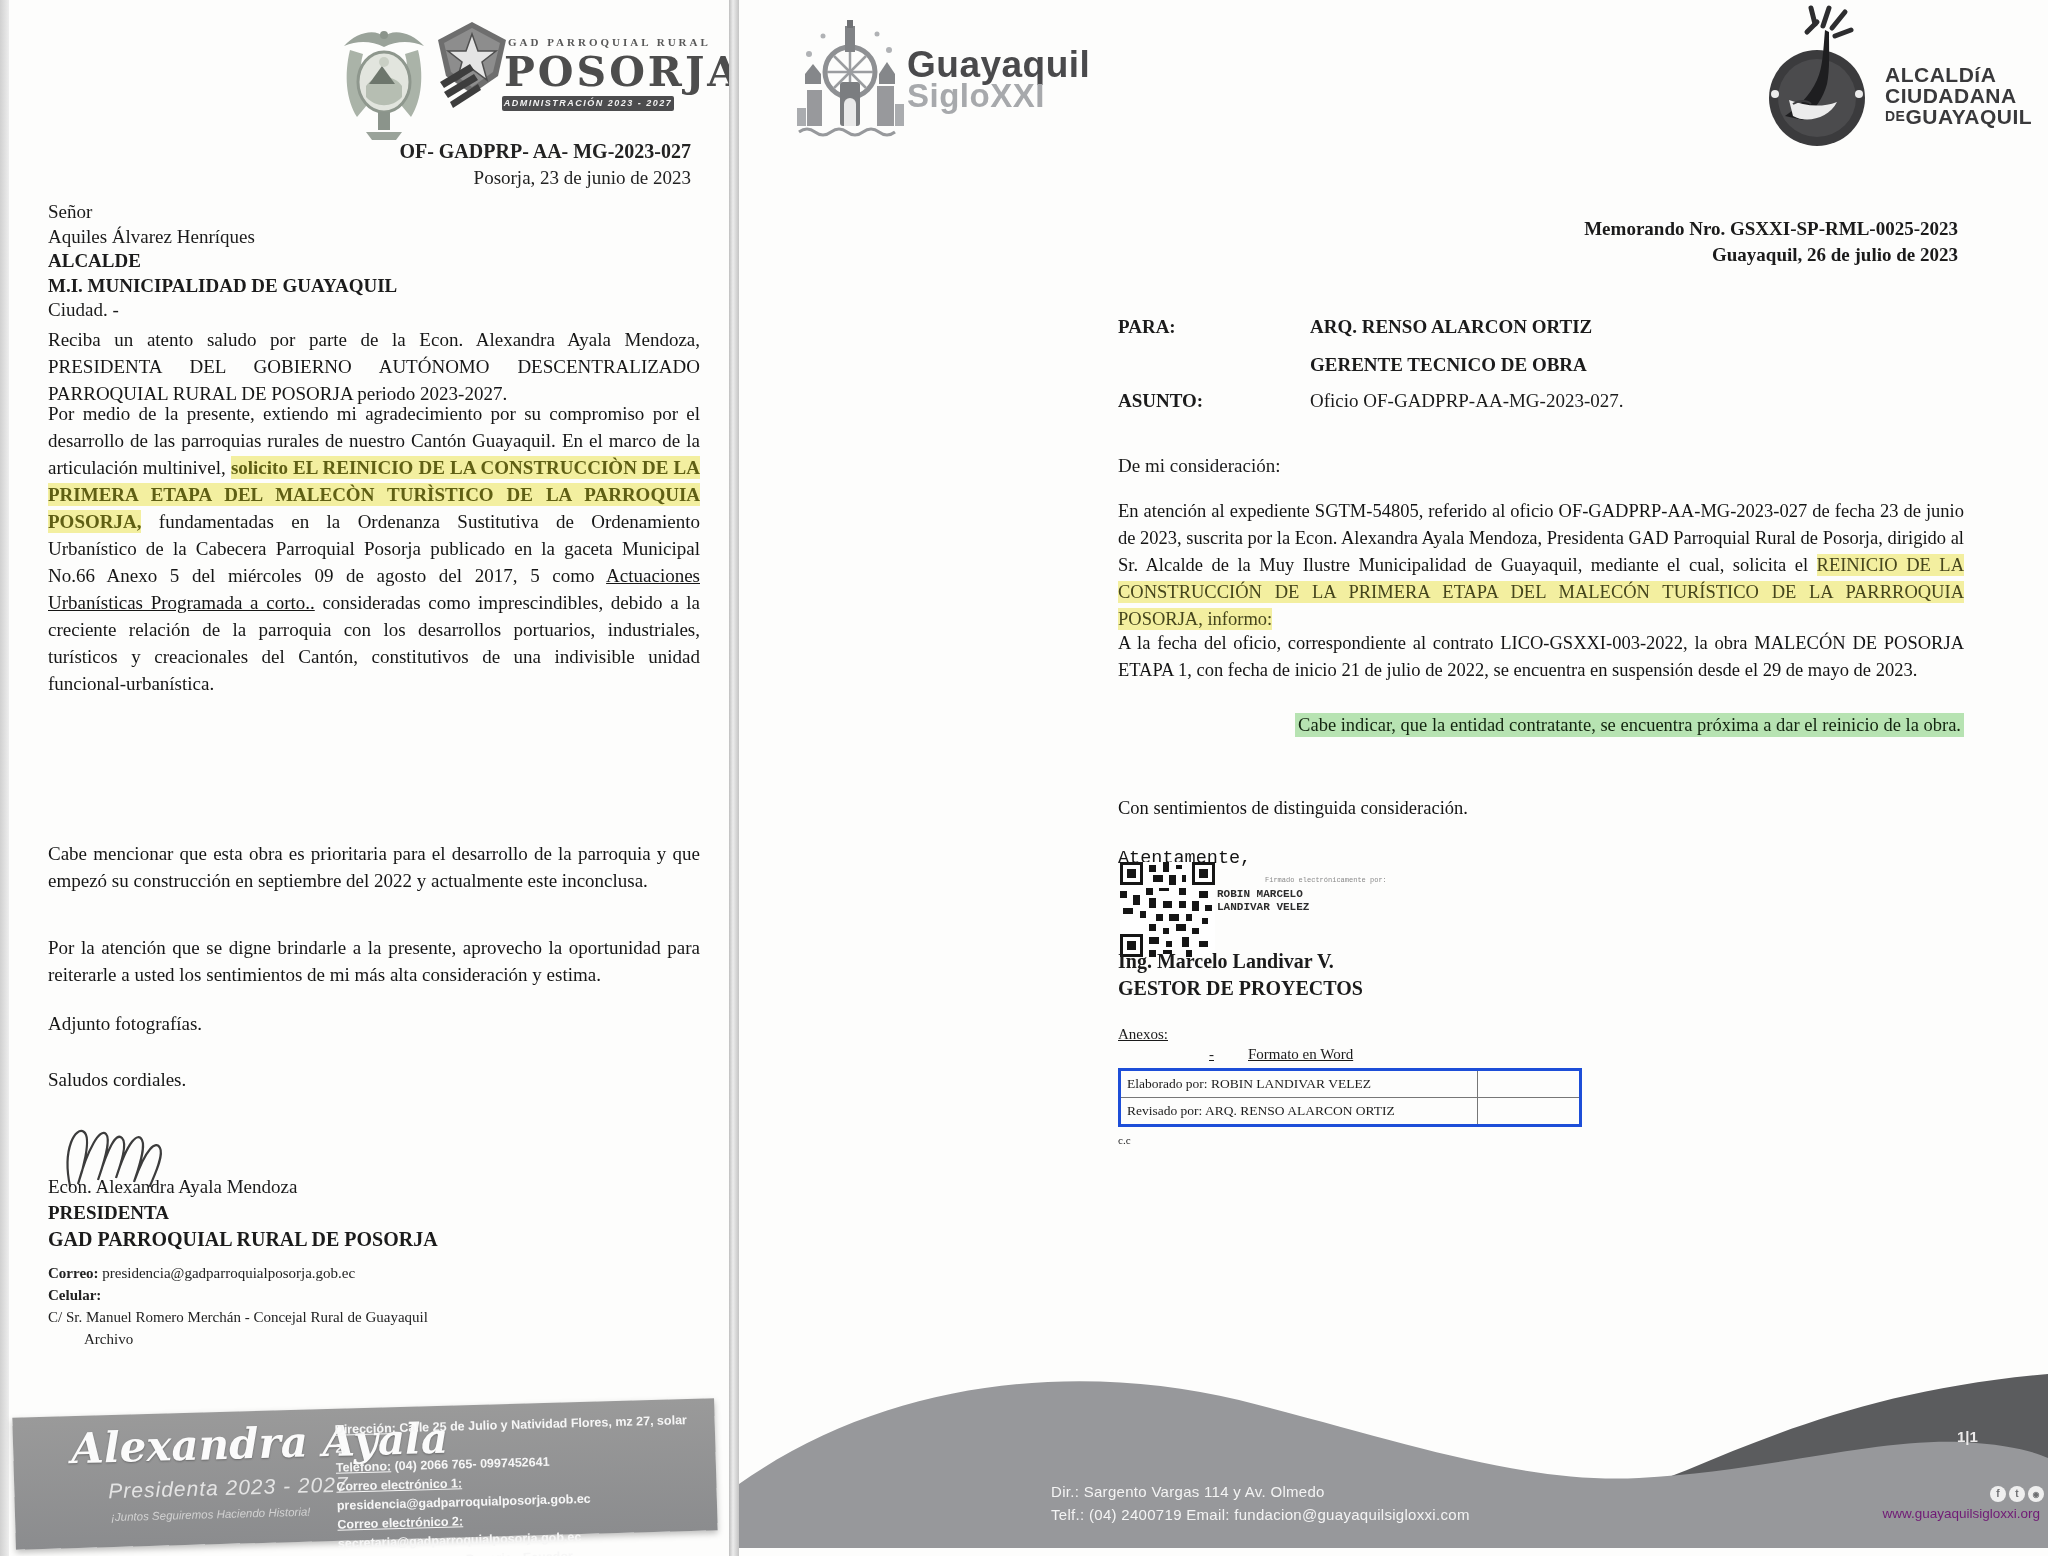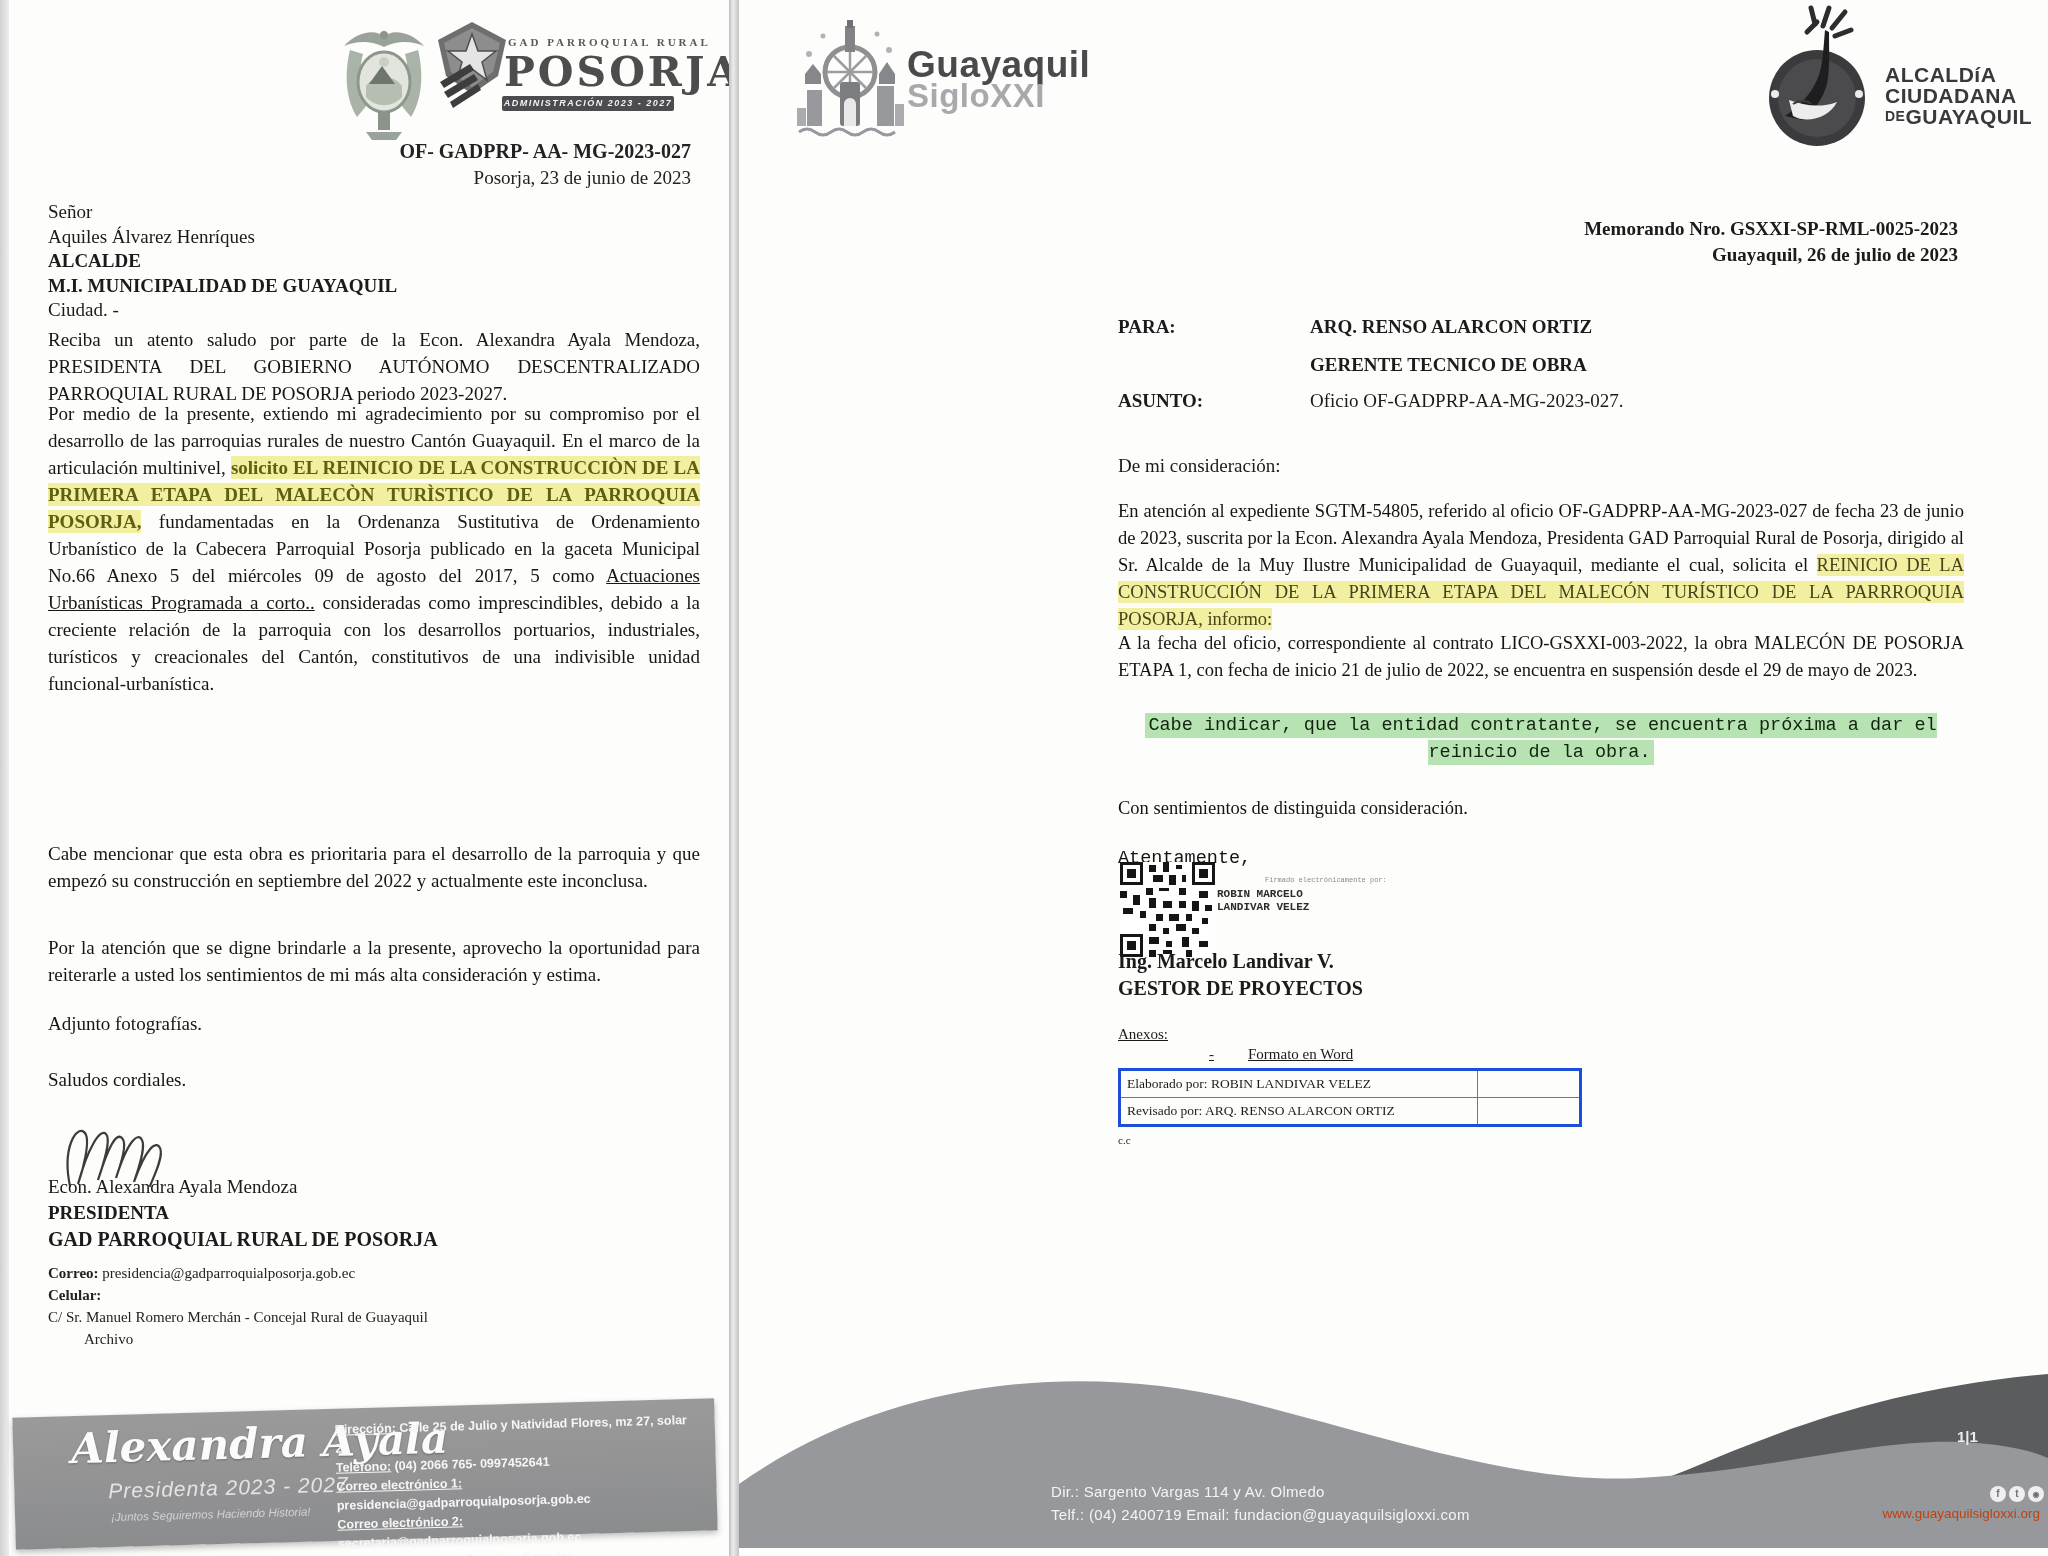--- a/index.html
+++ b/index.html
@@ -55,21 +55,21 @@
   .qrnote{font-family:"Liberation Mono","DejaVu Sans Mono",monospace;font-size:7px;color:#8a8a8a;}
   .anx{font-size:15px;text-decoration:underline;}
   .rtable{border:3px solid #1d4ed8;width:458px;}
   .rtable .row{display:flex;border-bottom:1px solid #777;height:26px;align-items:center;}
   .rtable .row:last-child{border-bottom:none;}
   .rtable .c1{width:350px;padding-left:6px;font-size:13.5px;}
   .rtable .c2{flex:1;border-left:1px solid #777;height:100%;}
   
   .wfoot-text{font-family:"Liberation Sans",sans-serif;color:#f4f4f4;font-size:15px;line-height:23px;letter-spacing:.3px;}
   .pagecount{font-family:"Liberation Sans",sans-serif;color:#eceaea;font-size:15px;font-weight:bold;}
-  .web{font-family:"Liberation Sans",sans-serif;color:#c2410c;font-size:13.5px;}
+  .web{font-family:"Liberation Sans",sans-serif;color:#701a75;font-size:13.5px;}
   .soc{display:inline-block;width:16px;height:16px;border-radius:50%;background:#efefef;
        color:#6f7073;font-family:"Liberation Sans",sans-serif;font-size:10px;font-weight:bold;
        text-align:center;line-height:16px;margin-left:3px;}
   .soc.fb::before{content:"f";}
   .soc.tw::before{content:"t";}
   .soc.ig::before{content:"\25C9";font-size:8px;}
   .scan-edge{left:0;top:0;width:9px;height:1556px;background:linear-gradient(90deg,#c2c2c2,#e9e9e9);opacity:.75;}
 </style>
 </head>
 <body>
@@ -218,21 +218,21 @@
   <div class="abs lbl" style="left:571px;top:354px;">GERENTE TECNICO DE OBRA</div>
   <div class="abs lbl" style="left:379px;top:390px;">ASUNTO:</div>
   <div class="abs val" style="left:571px;top:390px;">Oficio OF-GADPRP-AA-MG-2023-027.</div>
 
   <div class="abs val" style="left:379px;top:455px;">De mi consideración:</div>
 
   <p class="rpara abs" style="left:379px;top:498px;width:846px;"><span>En atención al expediente SGTM-54805, referido al oficio OF-GADPRP-AA-MG-2023-027 de fecha 23 de junio de 2023, suscrita por la Econ. Alexandra Ayala Mendoza, Presidenta GAD Parroquial Rural de Posorja, dirigido al Sr. Alcalde de la Muy Ilustre Municipalidad de Guayaquil, mediante el cual, solicita el </span><mark class="yhl2">REINICIO DE LA CONSTRUCCIÓN DE LA PRIMERA ETAPA DEL MALECÓN TURÍSTICO DE LA PARRROQUIA POSORJA, informo:</mark></p>
 
   <p class="rpara abs" style="left:379px;top:630px;width:846px;">A la fecha del oficio, correspondiente al contrato LICO-GSXXI-003-2022, la obra MALECÓN DE POSORJA ETAPA 1, con fecha de inicio 21 de julio de 2022, se encuentra en suspensión desde el 29 de mayo de 2023.</p>
 
-  <p class="rpara abs" style="left:379px;top:712px;width:846px;text-align:center;font-family:Liberation Mono, monospace;"><mark class="ghl">Cabe indicar, que la entidad contratante, se encuentra próxima a dar el reinicio de la obra.</mark></p>
+  <p class="rpara abs" style="left:379px;top:712px;width:846px;text-align:right;"><mark class="ghl">Cabe indicar, que la entidad contratante, se encuentra próxima a dar el reinicio de la obra.</mark></p>
 
   <p class="rpara abs" style="left:379px;top:795px;width:846px;">Con sentimientos de distinguida consideración.</p>
   <p class="rpara abs" style="left:379px;top:845px;width:846px;font-family:Liberation Mono, monospace;">Atentamente,</p>
 
   <div class="abs" style="left:381px;top:862px;width:95px;height:95px;">
     <svg width="95" height="95" viewBox="0 0 29 29" shape-rendering="crispEdges">
       <rect width="29" height="29" fill="#fff"></rect>
       <g fill="#151515">
         <rect x="0" y="0" width="7" height="7"></rect>
           <rect x="22" y="0" width="7" height="7"></rect>

